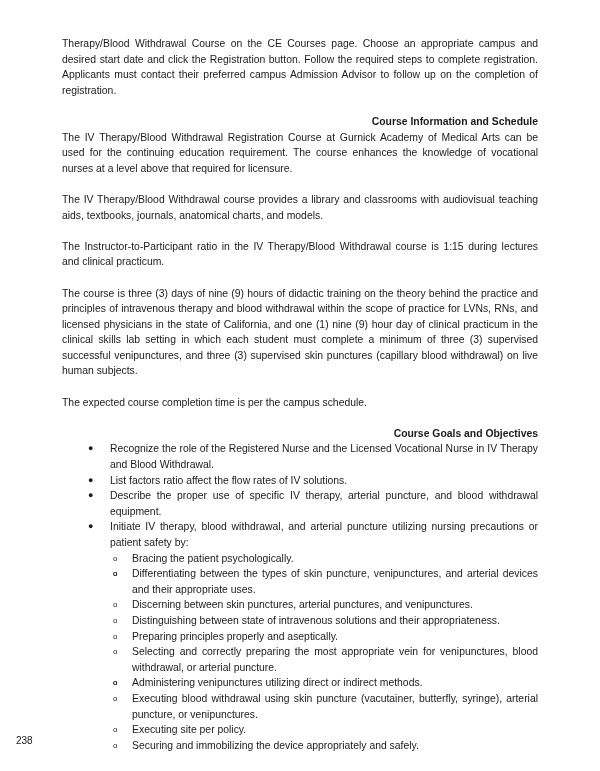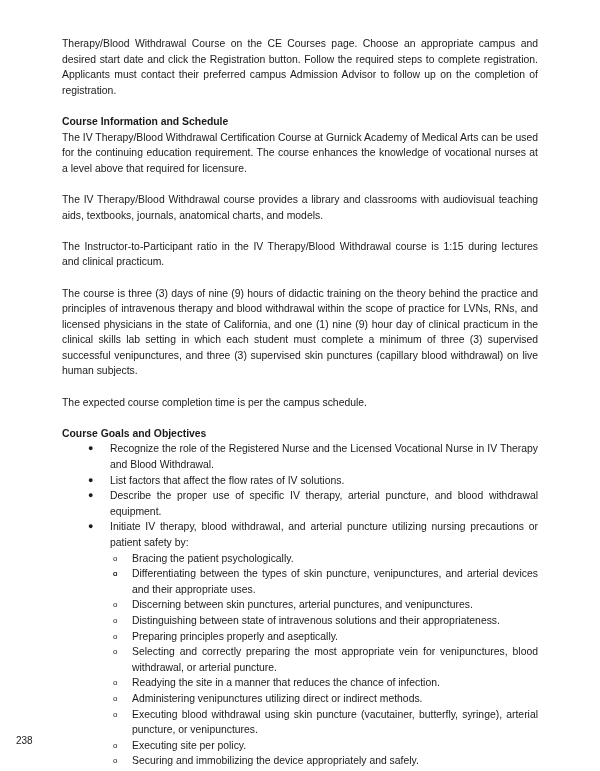--- a/index.html
+++ b/index.html
@@ -1,64 +1,64 @@
 <!DOCTYPE html>
 <html><head>
 <meta charset="utf-8">
 <style>
   html, body { margin: 0; padding: 0; background: #ffffff; }
   body { width: 600px; height: 771px; position: relative; overflow: hidden;
          font-family: "Liberation Sans", "DejaVu Sans", sans-serif; color: #1a1a1a; }
   .page { position: absolute; left: 62px; top: 36px; width: 476px; font-size: 10.4px; line-height: 15.6px; }
   p { margin: 0; text-align: justify; }
   .gap { height: 15.6px; }
-  .heading { font-weight: bold; text-align: left; }
+  .heading { font-weight: bold; text-align: right; }
   ul.l1 { list-style: none; margin: 0; padding: 0; }
   ul.l1 > li { position: relative; padding-left: 48px; text-align: justify; }
   ul.l1 > li > .bullet { position: absolute; left: 26px; top: 0; font-size: 9px; }
   ul.l2 { list-style: none; margin: 0; padding: 0; }
   ul.l2 > li { position: relative; padding-left: 22px; margin-left: -0px; text-align: justify; }
   ul.l2 > li > .sub-bullet { position: absolute; left: 3px; top: 0; font-size: 8px; }
   .l1 > li .l2 { margin-left: -0px; }
   .page-number { position: absolute; left: 16px; top: 735px; width: 538px; text-align: left; font-size: 10px; }
 </style>
 </head>
 <body>
 
 <div class="page">
   <p>Therapy/Blood Withdrawal Course on the CE Courses page. Choose an appropriate campus and desired start date and click the Registration button. Follow the required steps to complete registration. Applicants must contact their preferred campus Admission Advisor to follow up on the completion of registration.</p>
   <div class="gap"></div>
 
   <p class="heading">Course Information and Schedule</p>
-  <p>The IV Therapy/Blood Withdrawal Certification Course at Gurnick Academy of Medical Arts can be used for the continuing education requirement. The course enhances the knowledge of vocational nurses at a level above that required for licensure.</p>
+  <p>The IV Therapy/Blood Withdrawal Registration Course at Gurnick Academy of Medical Arts can be used for the continuing education requirement. The course enhances the knowledge of vocational nurses at a level above that required for licensure.</p>
   <div class="gap"></div>
   <p>The IV Therapy/Blood Withdrawal course provides a library and classrooms with audiovisual teaching aids, textbooks, journals, anatomical charts, and models.</p>
   <div class="gap"></div>
   <p>The Instructor-to-Participant ratio in the  IV Therapy/Blood Withdrawal course is 1:15 during lectures and clinical practicum.</p>
   <div class="gap"></div>
   <p>The course is three (3) days of nine (9) hours of didactic training on the theory behind the practice and principles of intravenous therapy and blood withdrawal within the scope of practice for LVNs, RNs, and licensed physicians in the state of California, and one (1) nine (9) hour day of clinical practicum in the clinical skills lab setting in which each student must complete a minimum of three (3) supervised successful venipunctures, and three (3) supervised skin punctures (capillary blood withdrawal) on live human subjects.</p>
   <div class="gap"></div>
   <p>The expected course completion time is per the campus schedule.</p>
   <div class="gap"></div>
 
   <p class="heading">Course Goals and Objectives</p>
   <ul class="l1">
     <li><span class="bullet">●</span><span>Recognize the role of the Registered Nurse and the Licensed Vocational Nurse in IV Therapy and Blood Withdrawal.</span></li>
-    <li><span class="bullet">●</span><span>List factors that affect the flow rates of IV solutions.</span></li>
+    <li><span class="bullet">●</span><span>List factors ratio affect the flow rates of IV solutions.</span></li>
     <li><span class="bullet">●</span><span>Describe the proper use of specific IV therapy, arterial puncture, and blood withdrawal equipment.</span></li>
     <li><span class="bullet">●</span><span>Initiate IV therapy, blood withdrawal, and arterial puncture utilizing nursing precautions or patient safety by:</span>
       <ul class="l2">
         <li><span class="sub-bullet">o</span><span>Bracing the patient psychologically.</span></li>
         <li><span class="sub-bullet">o</span></li>
         <li><span class="sub-bullet">o</span><span>Differentiating between the types of skin puncture, venipunctures, and arterial devices and their appropriate uses.</span></li>
         <li><span class="sub-bullet">o</span><span>Discerning between skin punctures, arterial punctures, and venipunctures.</span></li>
         <li><span class="sub-bullet">o</span><span>Distinguishing between state of intravenous solutions and their appropriateness.</span></li>
         <li><span class="sub-bullet">o</span><span>Preparing principles properly and aseptically.</span></li>
         <li><span class="sub-bullet">o</span><span>Selecting and correctly preparing the most appropriate vein for venipunctures, blood withdrawal, or arterial puncture.</span></li>
-        <li><span class="sub-bullet">o</span><span>Readying the site in a manner that reduces the chance of infection.</span></li>
+        <li><span class="sub-bullet">o</span></li>
         <li><span class="sub-bullet">o</span><span>Administering venipunctures utilizing direct or indirect methods.</span></li>
         <li><span class="sub-bullet">o</span><span>Executing blood withdrawal using skin puncture (vacutainer, butterfly, syringe), arterial puncture, or venipunctures.</span></li>
         <li><span class="sub-bullet">o</span><span>Executing site per policy.</span></li>
         <li><span class="sub-bullet">o</span><span>Securing and immobilizing the device appropriately and safely.</span></li>
 
       </ul>
     </li>
 
   </ul>
 </div>

